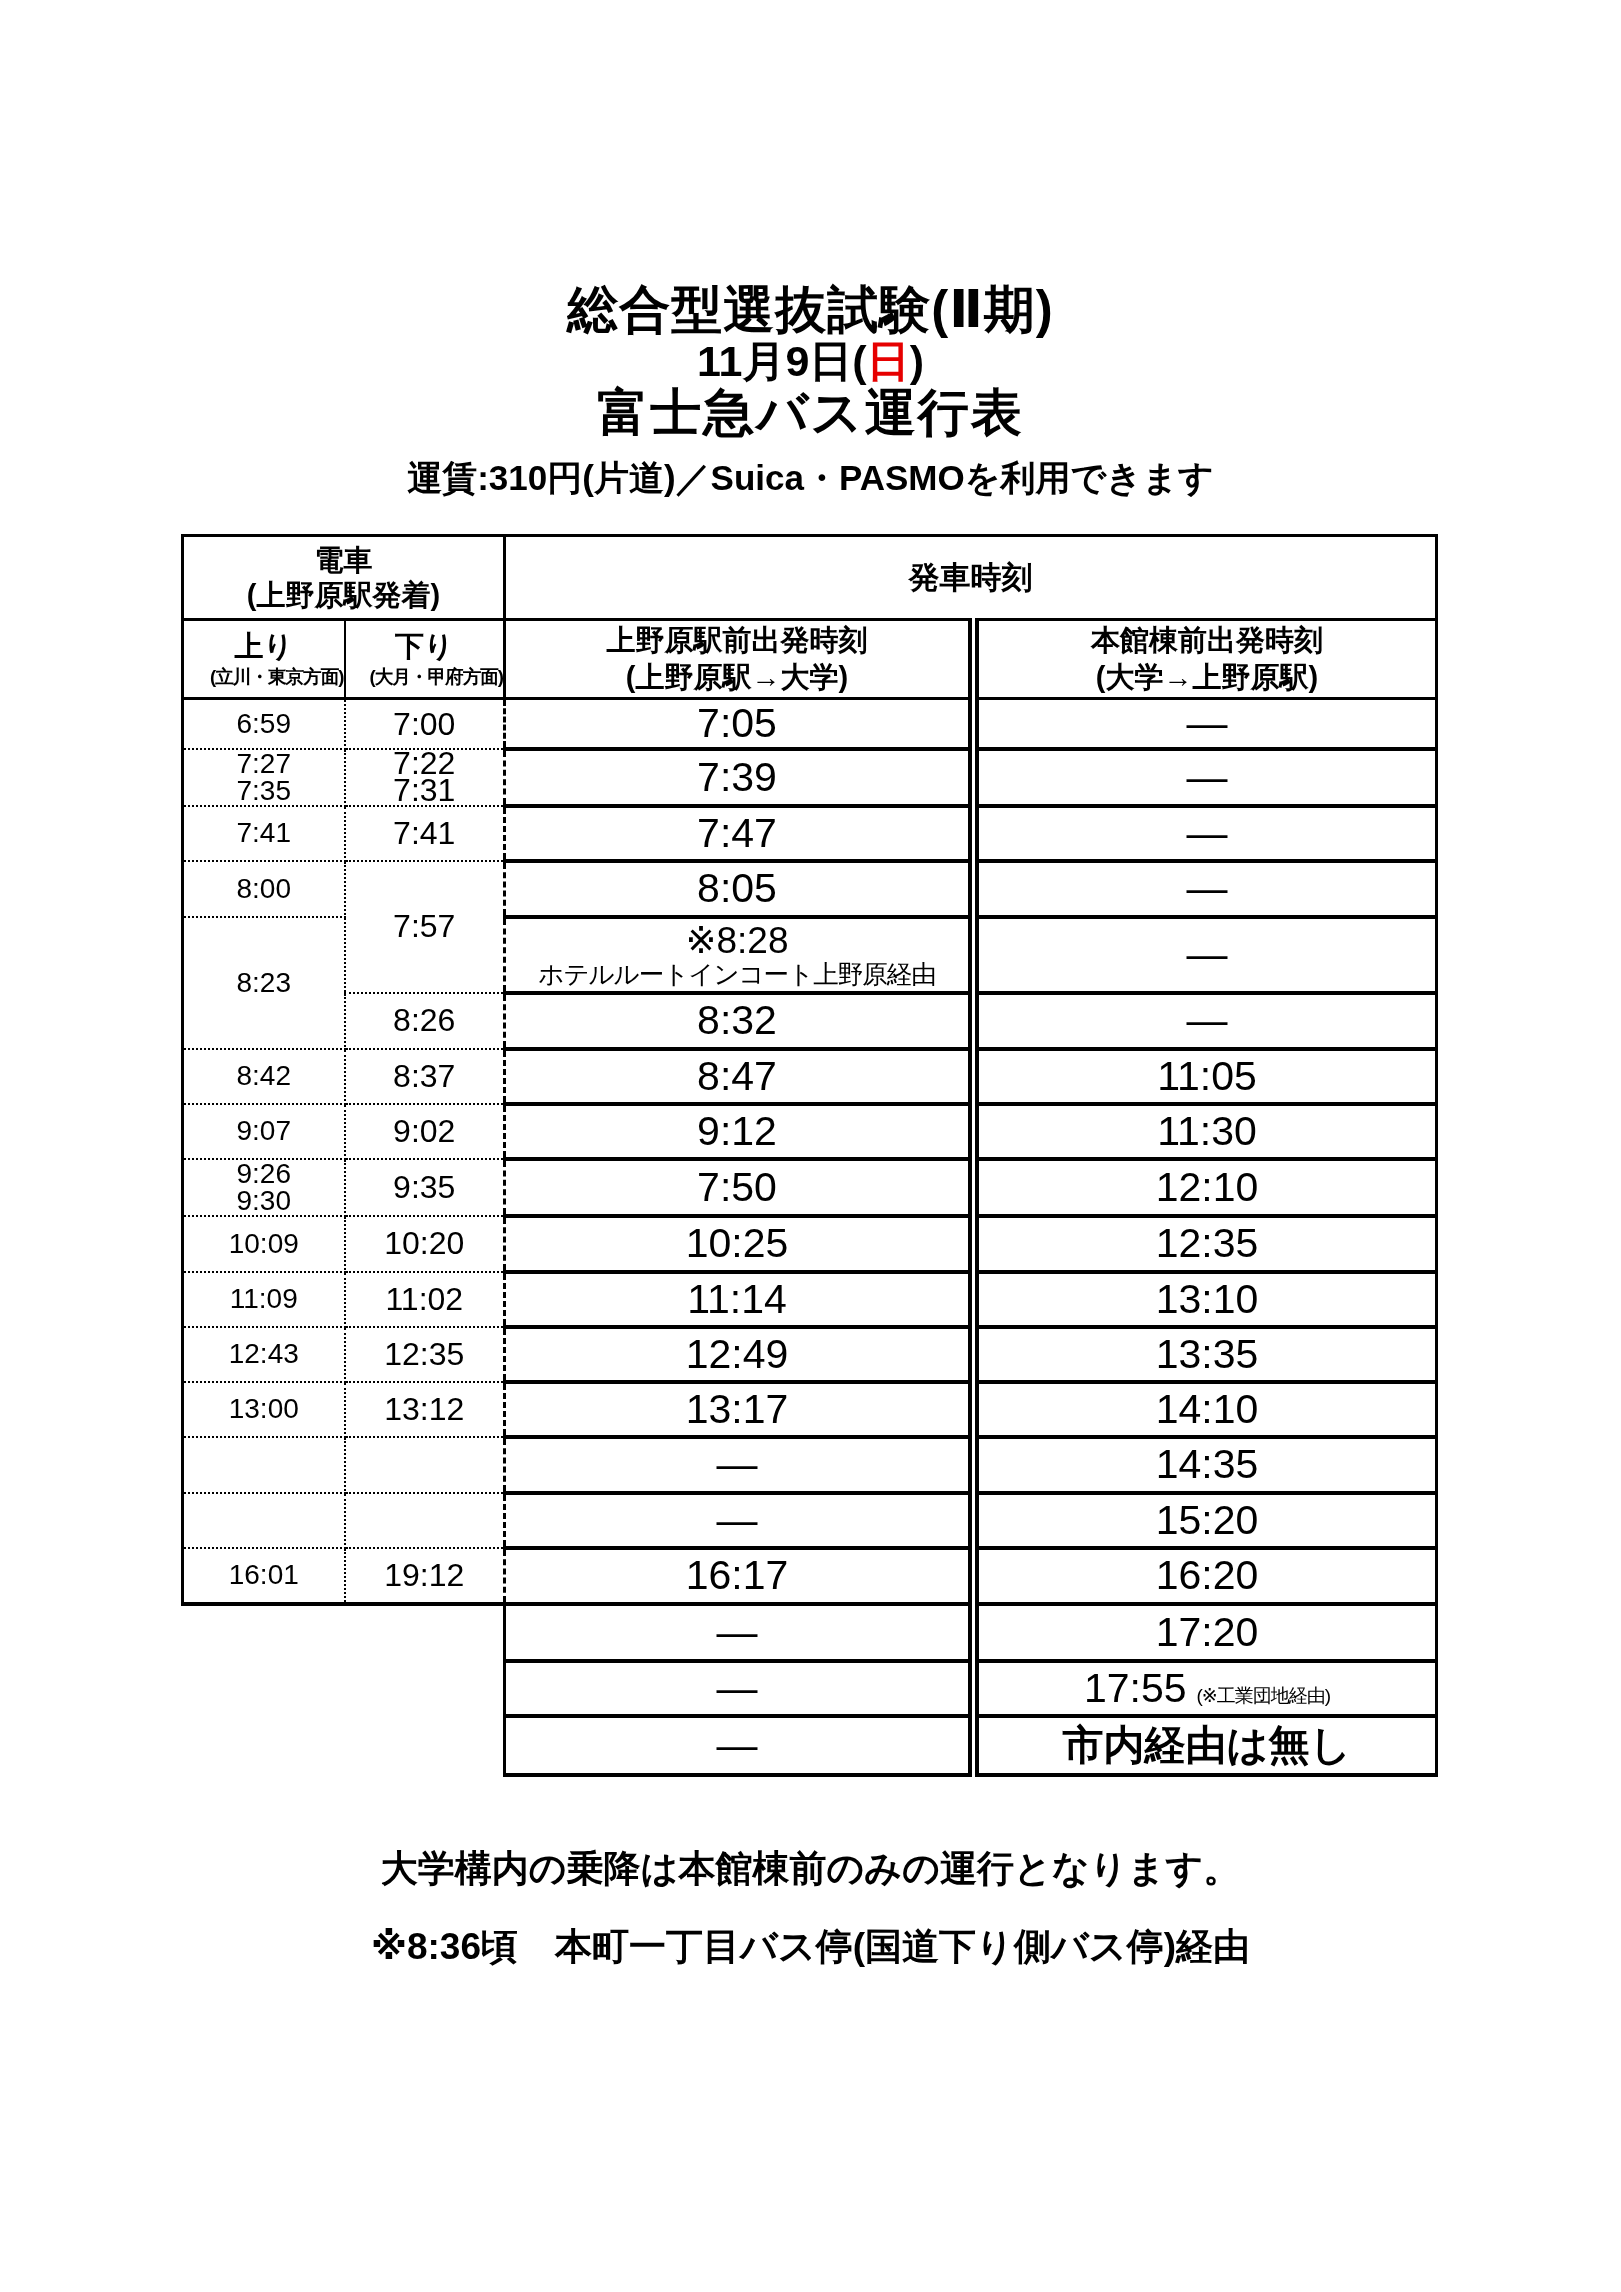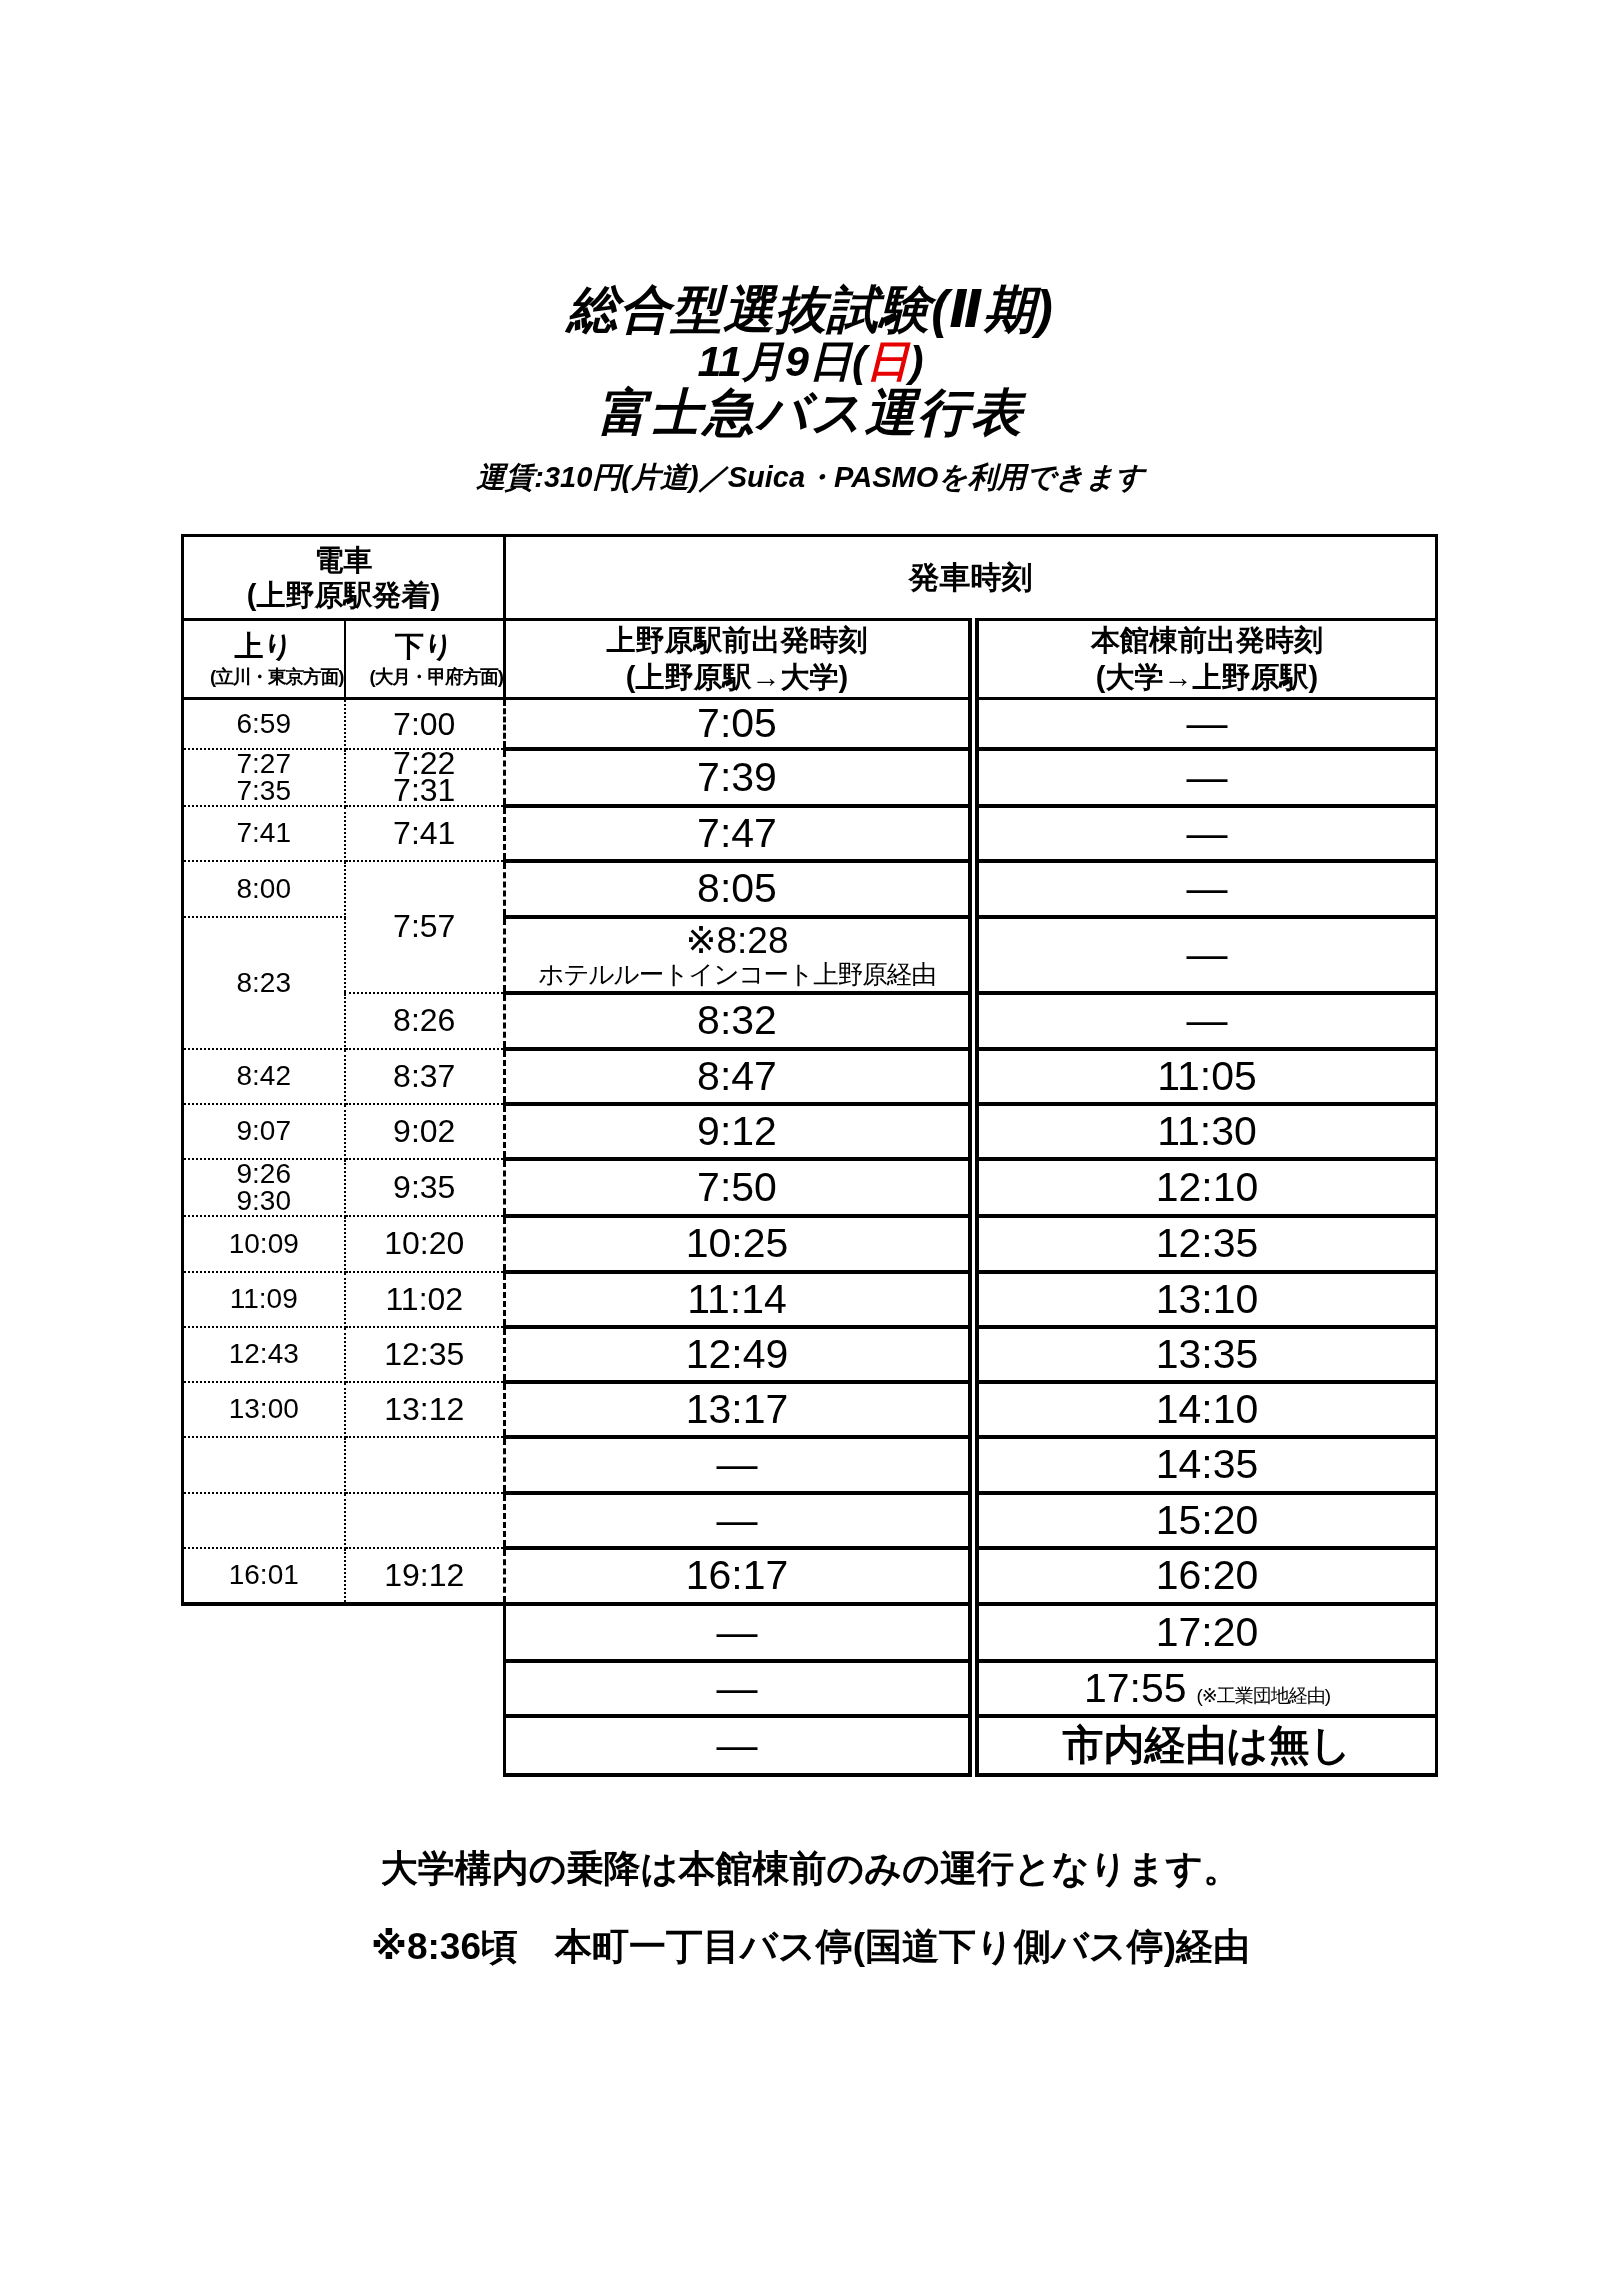--- a/index.html
+++ b/index.html
@@ -7,26 +7,26 @@
     position:relative;
     width:1621px; height:2293px;
     margin:0 auto;
     background:#ffffff;
     color:#000;
     font-family:"Liberation Sans","DejaVu Sans",sans-serif;
     overflow:hidden;
   }
 
   
-  .title-block { position:absolute; top:281px; left:0; width:1621px; text-align:center; font-weight:bold;font-style:italic; }
+  .title-block { position:absolute; top:281px; left:0; width:1621px; text-align:center; font-weight:bold; }
   .title-l1 { font-size:51px; line-height:57px; letter-spacing:1px; }
   .title-l2 { font-size:43px; line-height:47px; }
   .title-l3 { font-size:51px; line-height:55px; letter-spacing:2px; }
   .red-day  { color:#e60000; }
-  .fare     { font-size:29px; line-height:39px; margin-top:17.6px; letter-spacing:0px; }
+  .fare     { font-size:35px; line-height:39px; margin-top:17.6px; letter-spacing:0px; }
 
   
   table.tt {
     position:absolute; left:181px; top:534px;
     width:1253px;
     border-collapse:collapse; table-layout:fixed;
     text-align:center;
   }
   .tt th, .tt td { padding:0; text-align:center; vertical-align:middle; overflow:hidden; }
 

